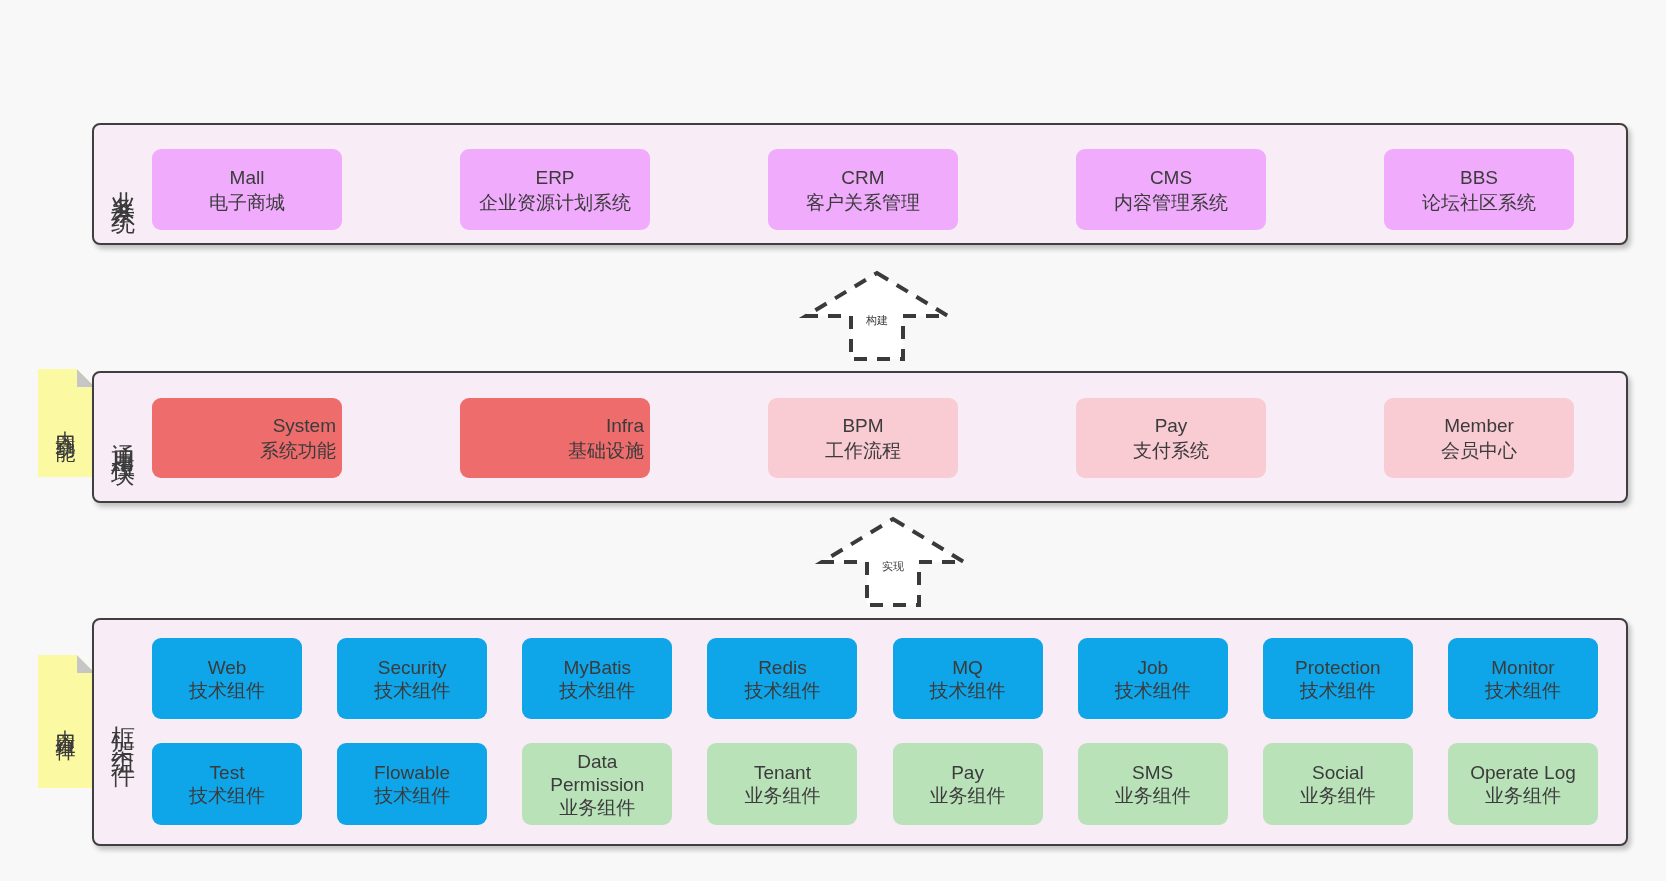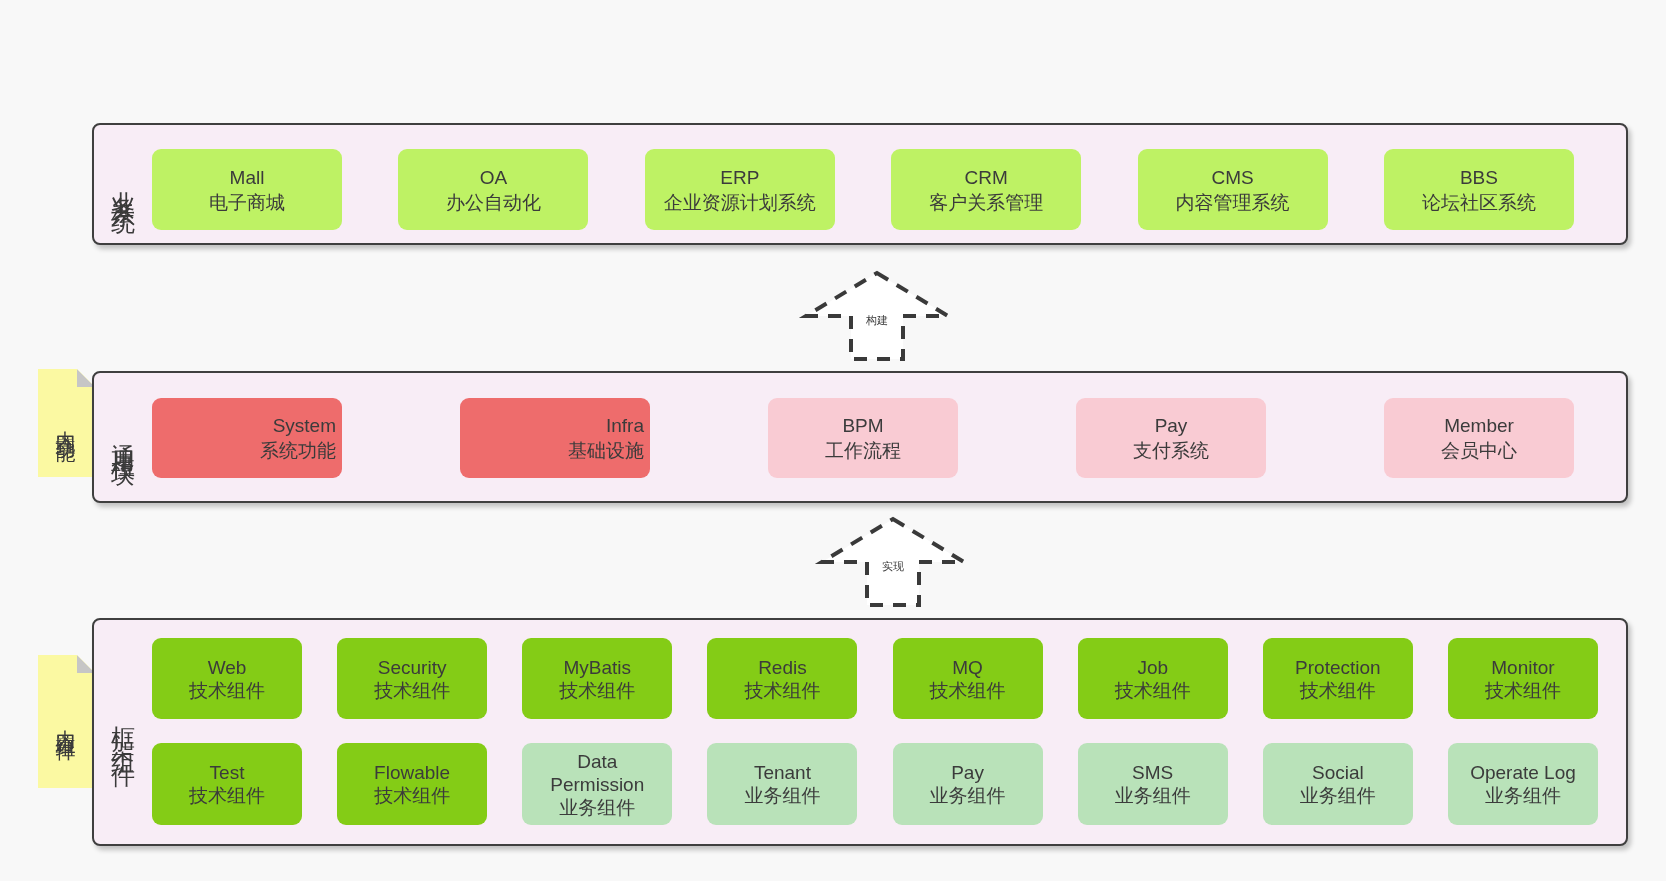--- a/index.html
+++ b/index.html
@@ -22,24 +22,24 @@
   .boxes{
     position:absolute;display:flex;justify-content:space-between;align-items:stretch;
   }
   .box{
     border-radius:9px;display:flex;flex-direction:column;justify-content:center;
     align-items:center;text-align:center;font-size:19px;line-height:25px;color:#3b3b3b;
     padding:2px 6px;box-sizing:border-box;
   }
   .box.w190{width:190px;}
   .box.w150{width:150px;line-height:23px;}
-  .box.blue{background:#bef264;}
+  .box.blue{background:#f0abfc;}
   .box.red{background:#ee6c6c;align-items:flex-end;}
   .box.pink{background:#f9cbd3;padding-left:6px;}
-  .box.green{background:#84cc16;align-items:center;}
+  .box.green{background:#0ea5e9;align-items:center;}
   .box.lightgreen{background:#b9e2b9;}
   .note{
     position:absolute;left:38px;width:57px;background:#fbf9a2;z-index:1;
     box-shadow:2px 3px 4px rgba(0,0,0,0.2);
     clip-path:polygon(0 0, calc(100% - 18px) 0, 100% 18px, 100% 100%, 0 100%);
   }
   .note::after{
     content:"";position:absolute;top:0;right:0;width:18px;height:18px;
     background:#c6c6c6;clip-path:polygon(0 0, 100% 100%, 0 100%);
   }
@@ -67,24 +67,20 @@
   <div class="note" style="top:655px;height:133px;">
     <span class="note-label">内置组件</span>
   </div>
 
   <div class="panel" style="top:123px;height:118px;">
     <div class="panel-label">业务系统</div>
     <div class="boxes" style="left:58px;right:52px;top:24px;height:81px;">
       <div class="box blue w190">
         <div>Mall</div>
         <div>电子商城</div>
-      </div>
-      <div class="box blue w190">
-        <div>OA</div>
-        <div>办公自动化</div>
       </div>
       <div class="box blue w190">
         <div>ERP</div>
         <div>企业资源计划系统</div>
       </div>
       <div class="box blue w190">
         <div>CRM</div>
         <div>客户关系管理</div>
       </div>
       <div class="box blue w190">

